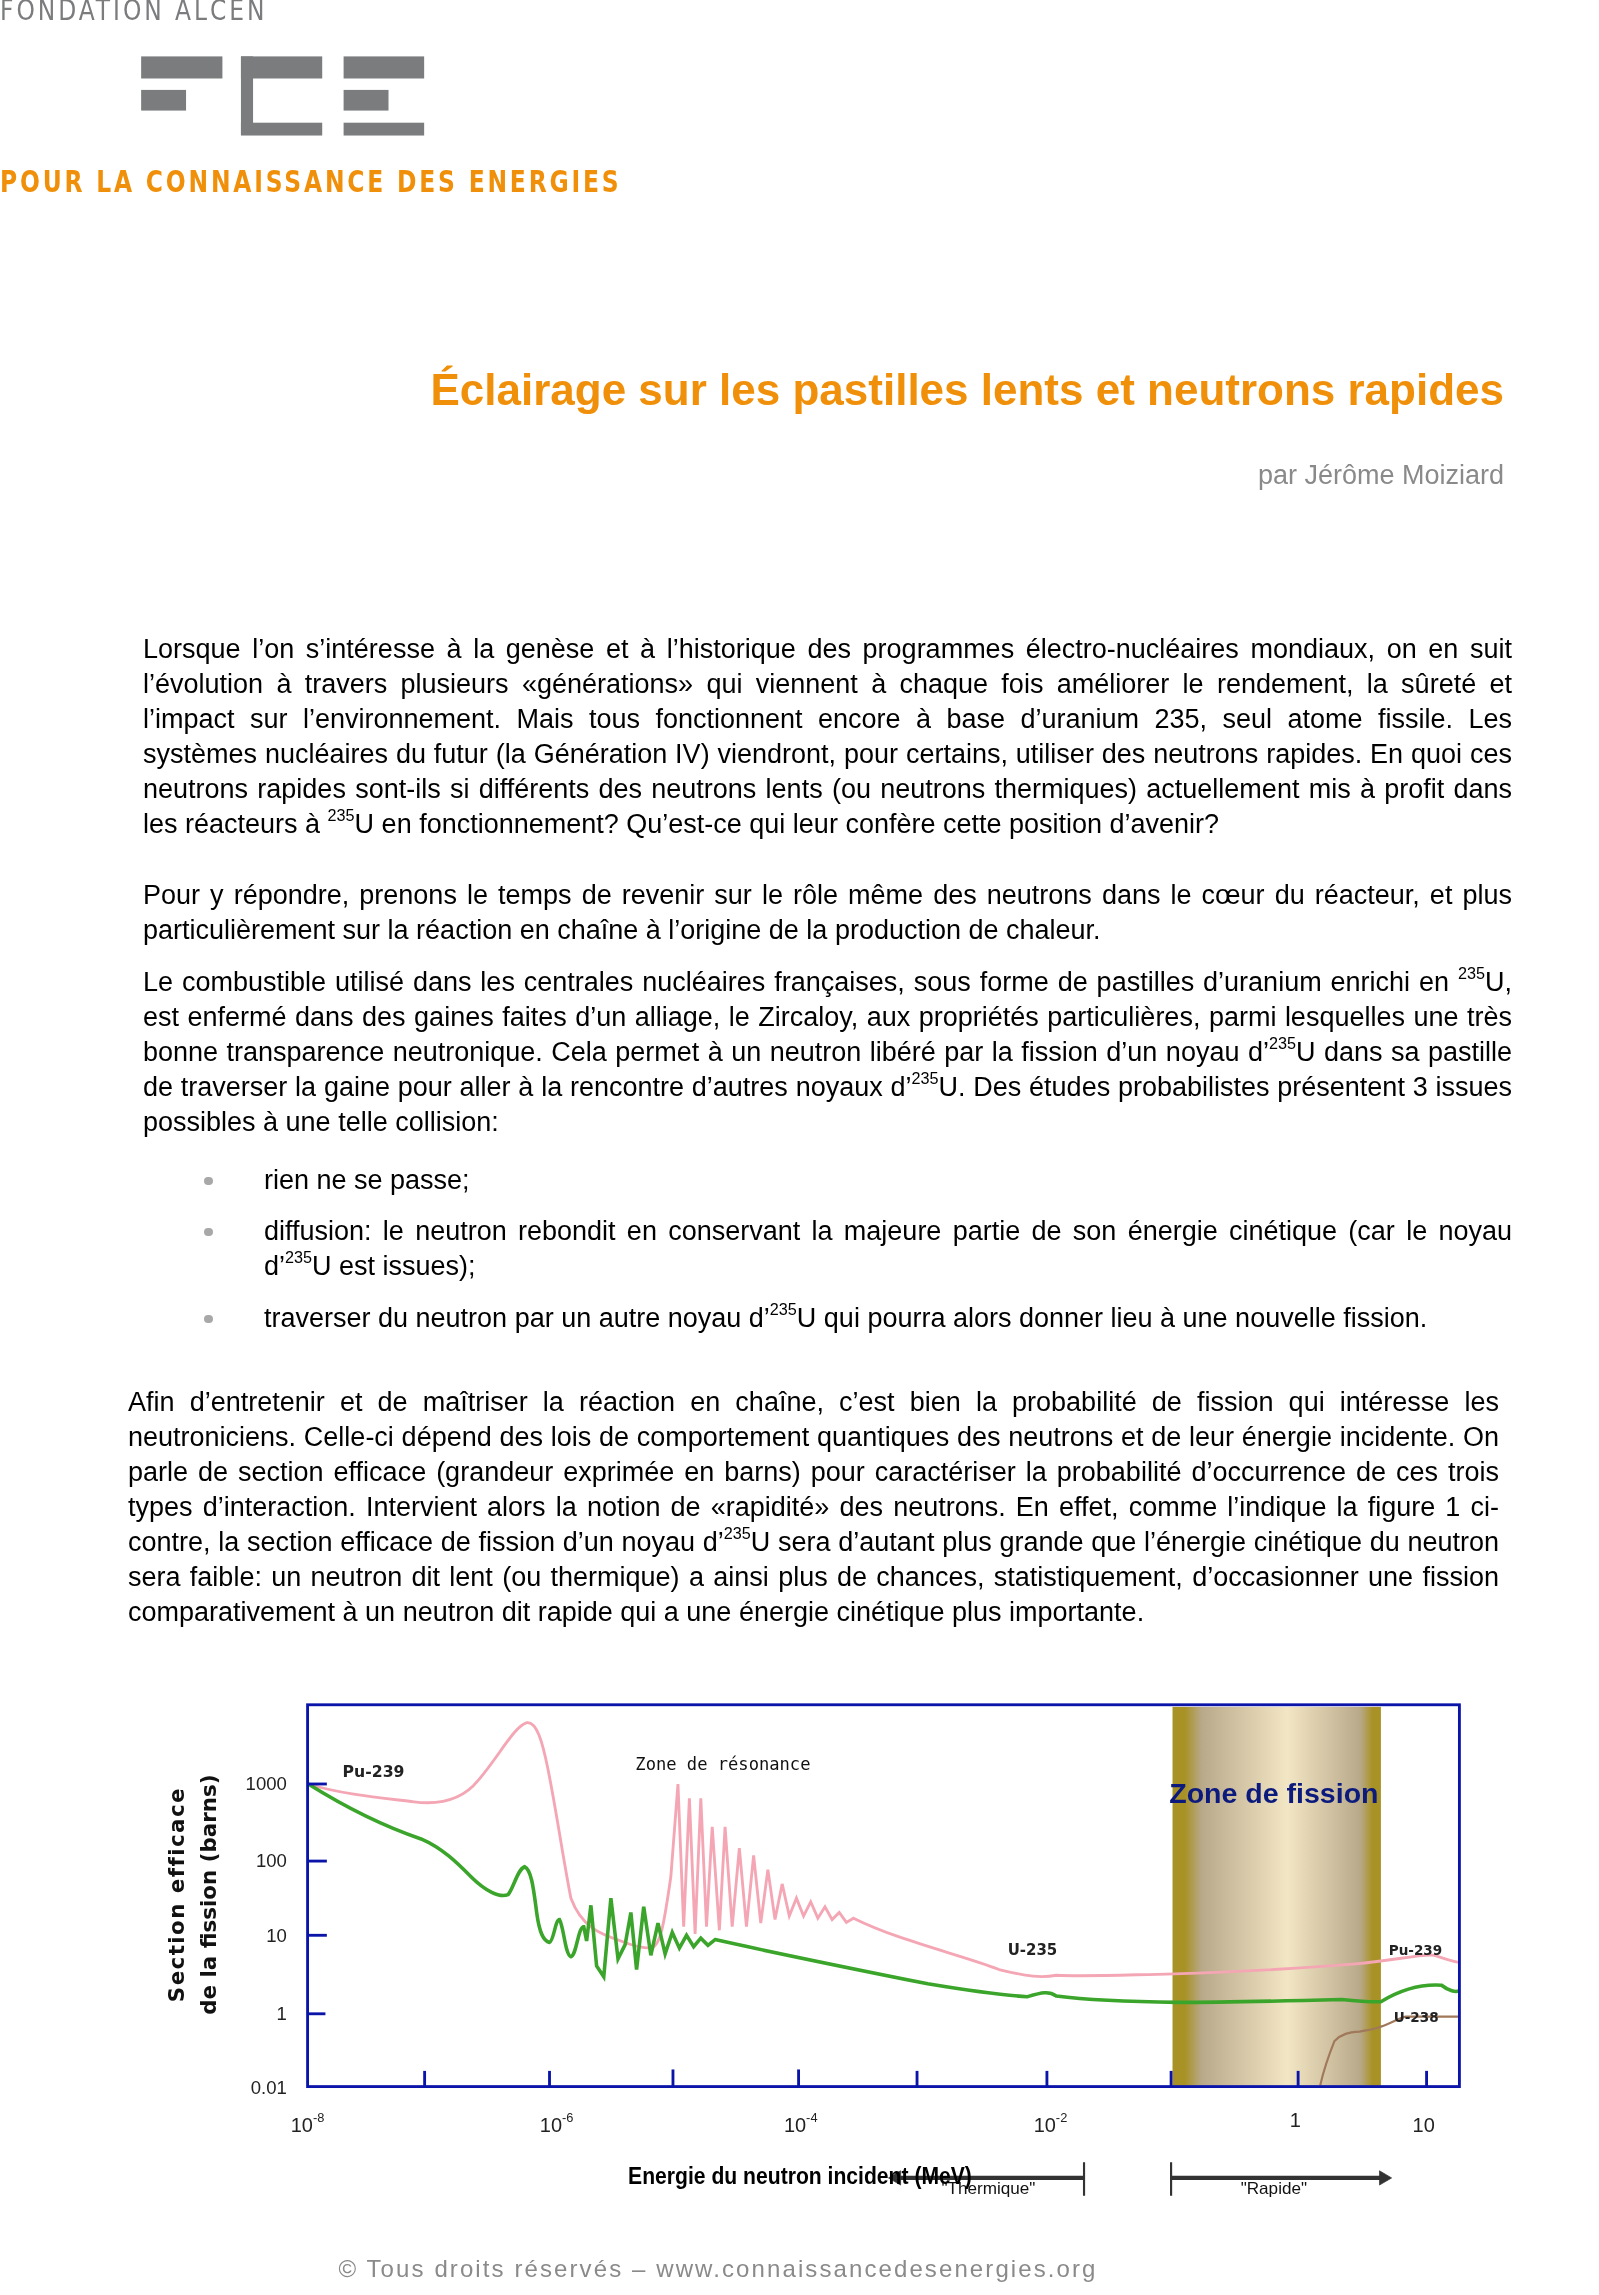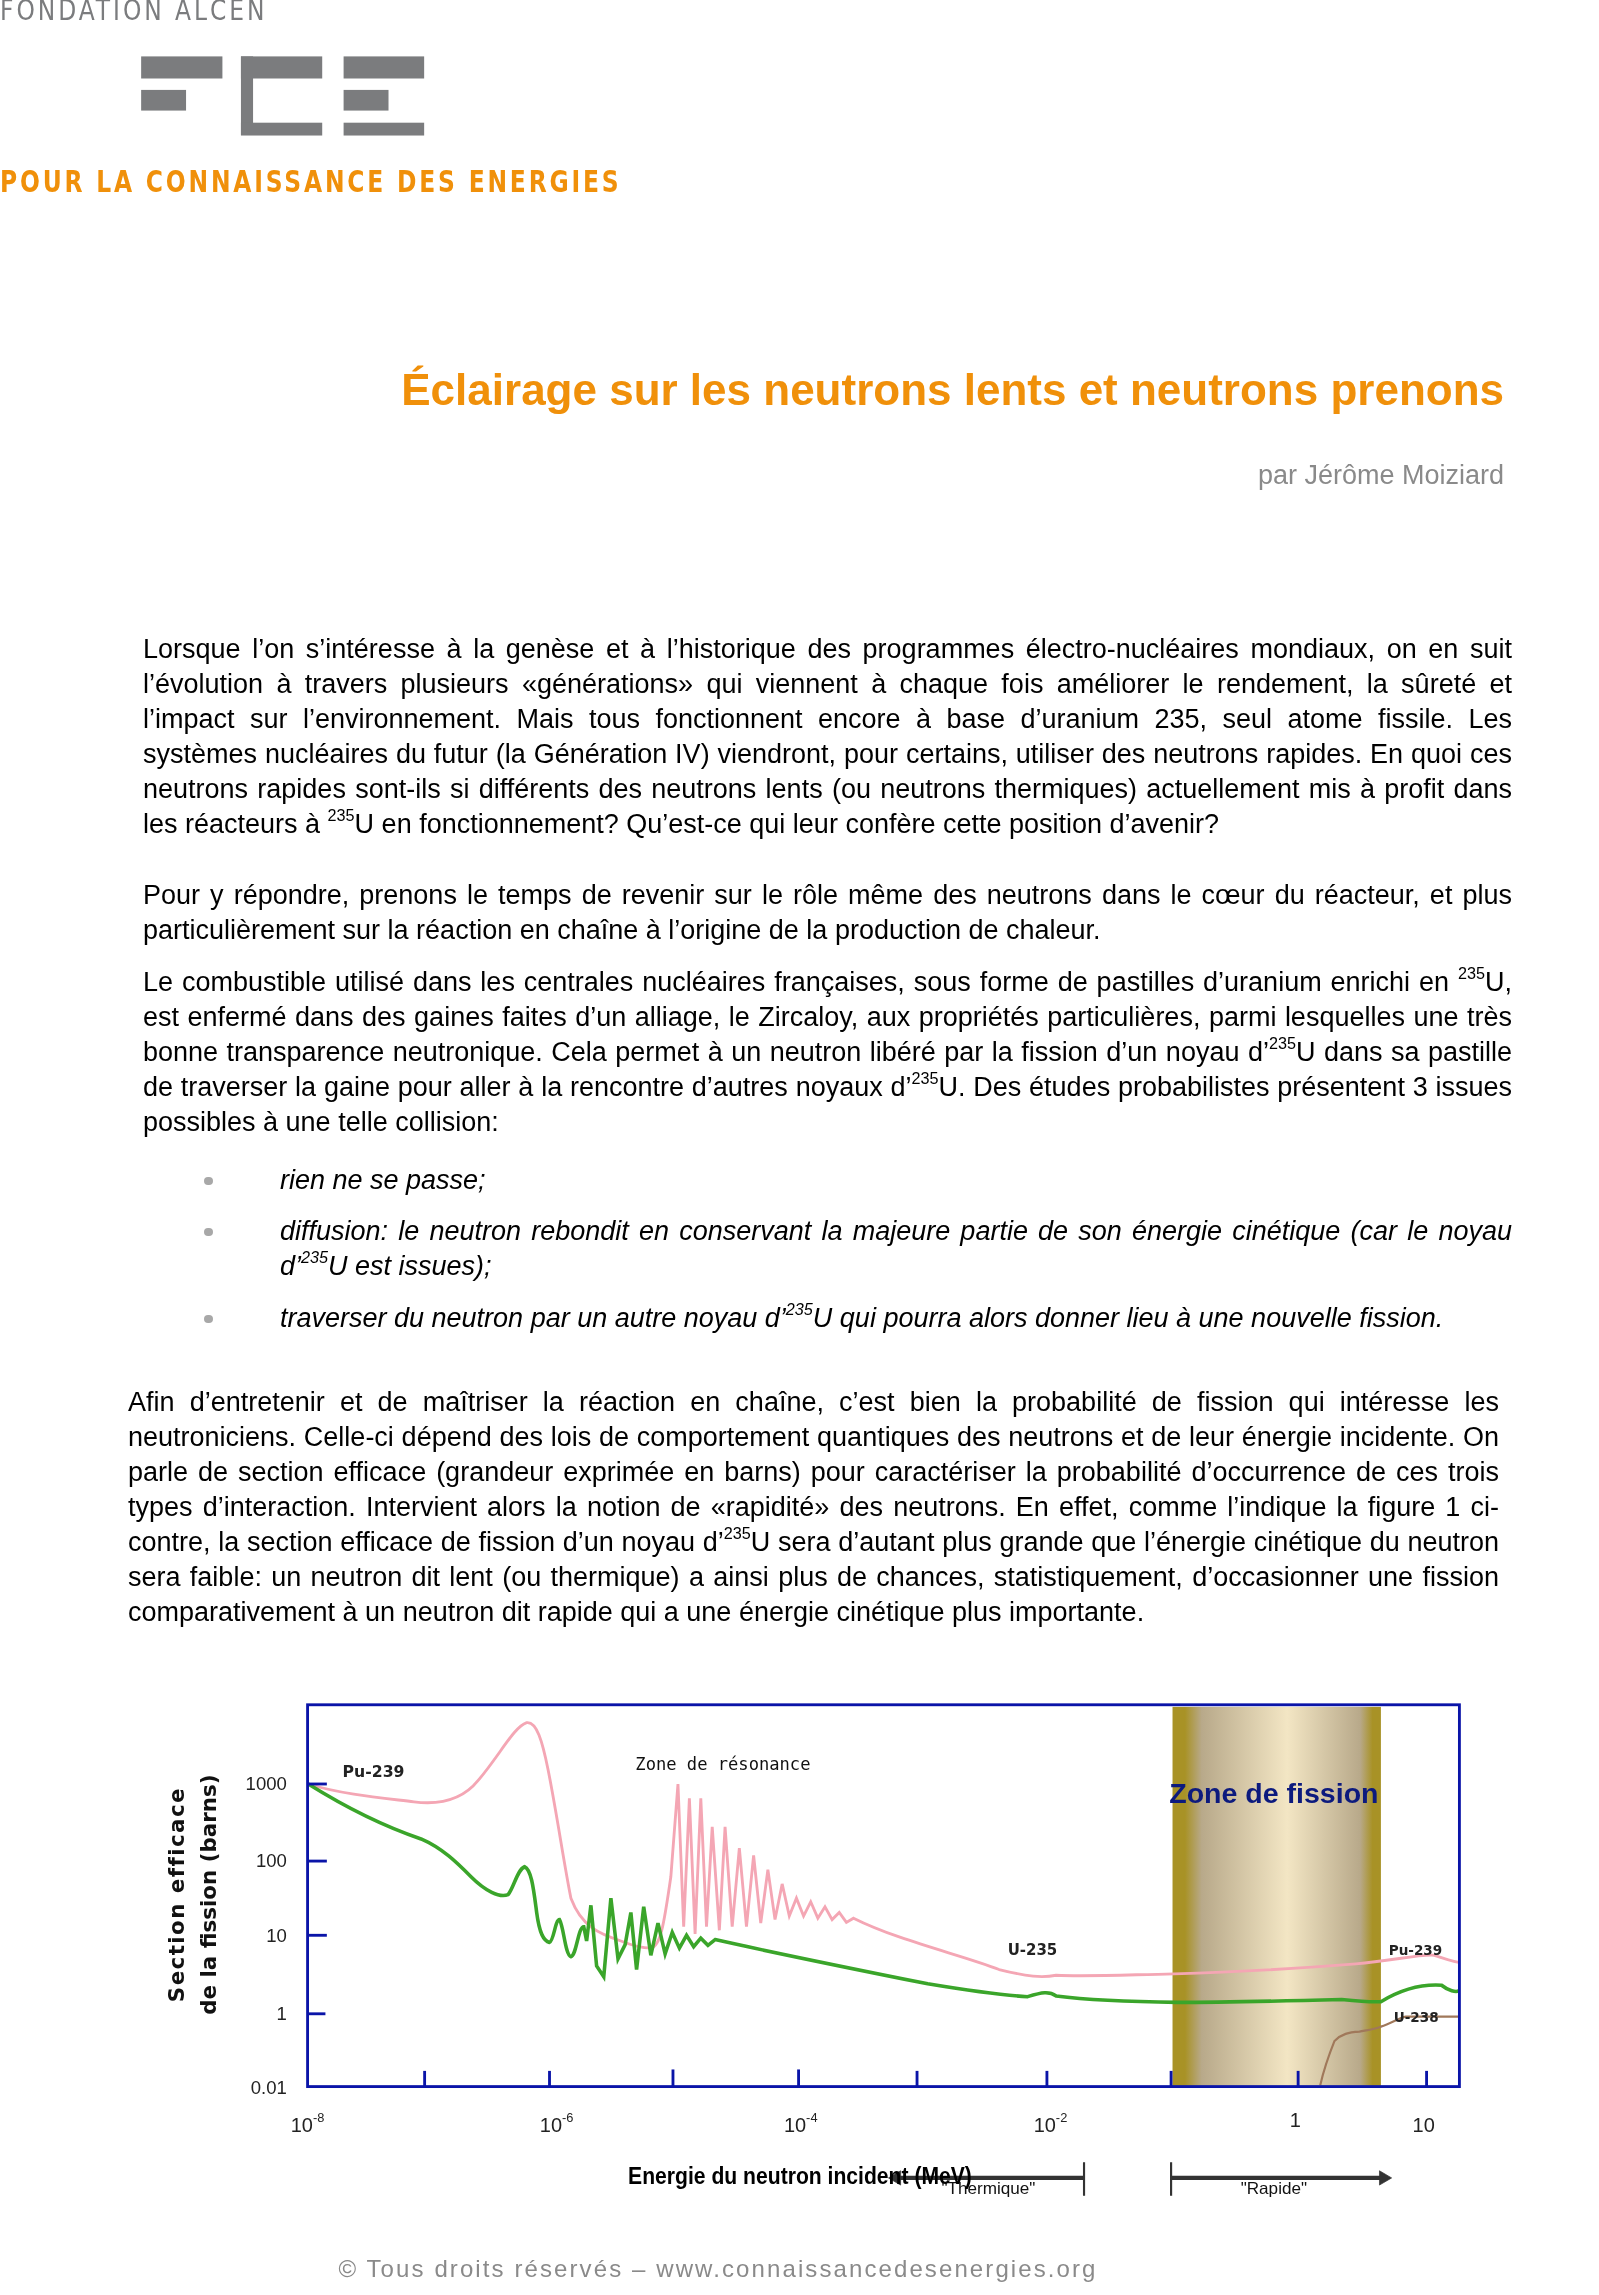--- a/index.html
+++ b/index.html
@@ -9,21 +9,21 @@
   .logo-bottom { left:0; top:164px; font-family:"DejaVu Sans", sans-serif; font-size:30px; letter-spacing:3.6px; color:#f0900a; white-space:nowrap; font-weight:bold; transform:scaleX(0.78); transform-origin:left top; }
   .fce { left:0; top:0; }
   .title { right:96px; top:365px; font-size:44px; font-weight:bold; color:#f0900a; white-space:nowrap; }
   .author { right:96px; top:460px; font-size:27px; color:#8a8a8a; white-space:nowrap; }
   .body-text { left:143px; width:1369px; font-size:27px; line-height:35px; text-align:justify; }
   .body-text p { margin:0; }
   sup { font-size:60%; line-height:0; vertical-align:0.75em; }
   .bullets { left:143px; width:1369px; font-size:27px; line-height:35px; }
   .bullet-row { position:absolute; left:0; width:1369px; }
   .bullet-dot { position:absolute; left:61px; top:13.6px; width:8.6px; height:8.6px; border-radius:50%; background:#a8a8a8; }
-  .bullet-text { position:absolute; left:137px; right:0; text-align:justify;font-style:italic; }
+  .bullet-text { position:absolute; left:121px; right:0; text-align:justify; }
   .chart { left:0; top:1684px; width:1600px; height:514px; }
   .footer { left:0; width:1436px; top:2255px; text-align:center; font-size:24px; letter-spacing:2.1px; color:#8a8a8a; white-space:nowrap; }
 </style>
 </head>
 <body>
 
 <div class="abs logo-top">FONDATION ALCEN</div>
 <svg class="abs fce" width="499" height="157" viewBox="0 0 700 220">
   <g fill="#7b7c7e">
 
@@ -34,21 +34,21 @@
     <rect x="338" y="79" width="17" height="110"></rect>
     <rect x="338" y="172" width="114" height="18"></rect>
 
     <rect x="482" y="79" width="113" height="31"></rect>
     <rect x="482" y="126" width="63" height="29"></rect>
     <rect x="482" y="172" width="113" height="18"></rect>
   </g>
 </svg>
 <div class="abs logo-bottom">POUR LA CONNAISSANCE DES ENERGIES</div>
 
-<div class="abs title">Éclairage sur les neutrons lents et neutrons prenons</div>
+<div class="abs title">Éclairage sur les pastilles lents et neutrons rapides</div>
 <div class="abs author">par Jérôme Moiziard</div>
 
 <div class="abs body-text" style="top:619px;margin-top:13px;">
   <p><span>Lorsque l’on s’intéresse à la genèse et à l’historique des programmes électro-nucléaires mondiaux, on en suit l’évolution à travers plusieurs «générations» qui viennent à chaque fois améliorer le rendement, la sûreté et l’impact sur l’environnement. Mais tous fonctionnent encore à base d’uranium 235, seul atome fissile. Les systèmes nucléaires du futur (la Génération IV) viendront, pour certains, utiliser des neutrons rapides. En quoi ces neutrons rapides sont-ils si différents des neutrons lents (ou neutrons thermiques) actuellement mis à profit dans les réacteurs à </span><sup>235</sup><span>U en fonctionnement? Qu’est-ce qui leur confère cette position d’avenir?</span></p>
 </div>
 
 <div class="abs body-text" style="top:878px;">
   <p><span>Pour y répondre, prenons le temps de revenir sur le rôle même des neutrons dans le cœur du réacteur, et plus particulièrement sur la réaction en chaîne à l’origine de la production de chaleur.</span></p>
 </div>
 

